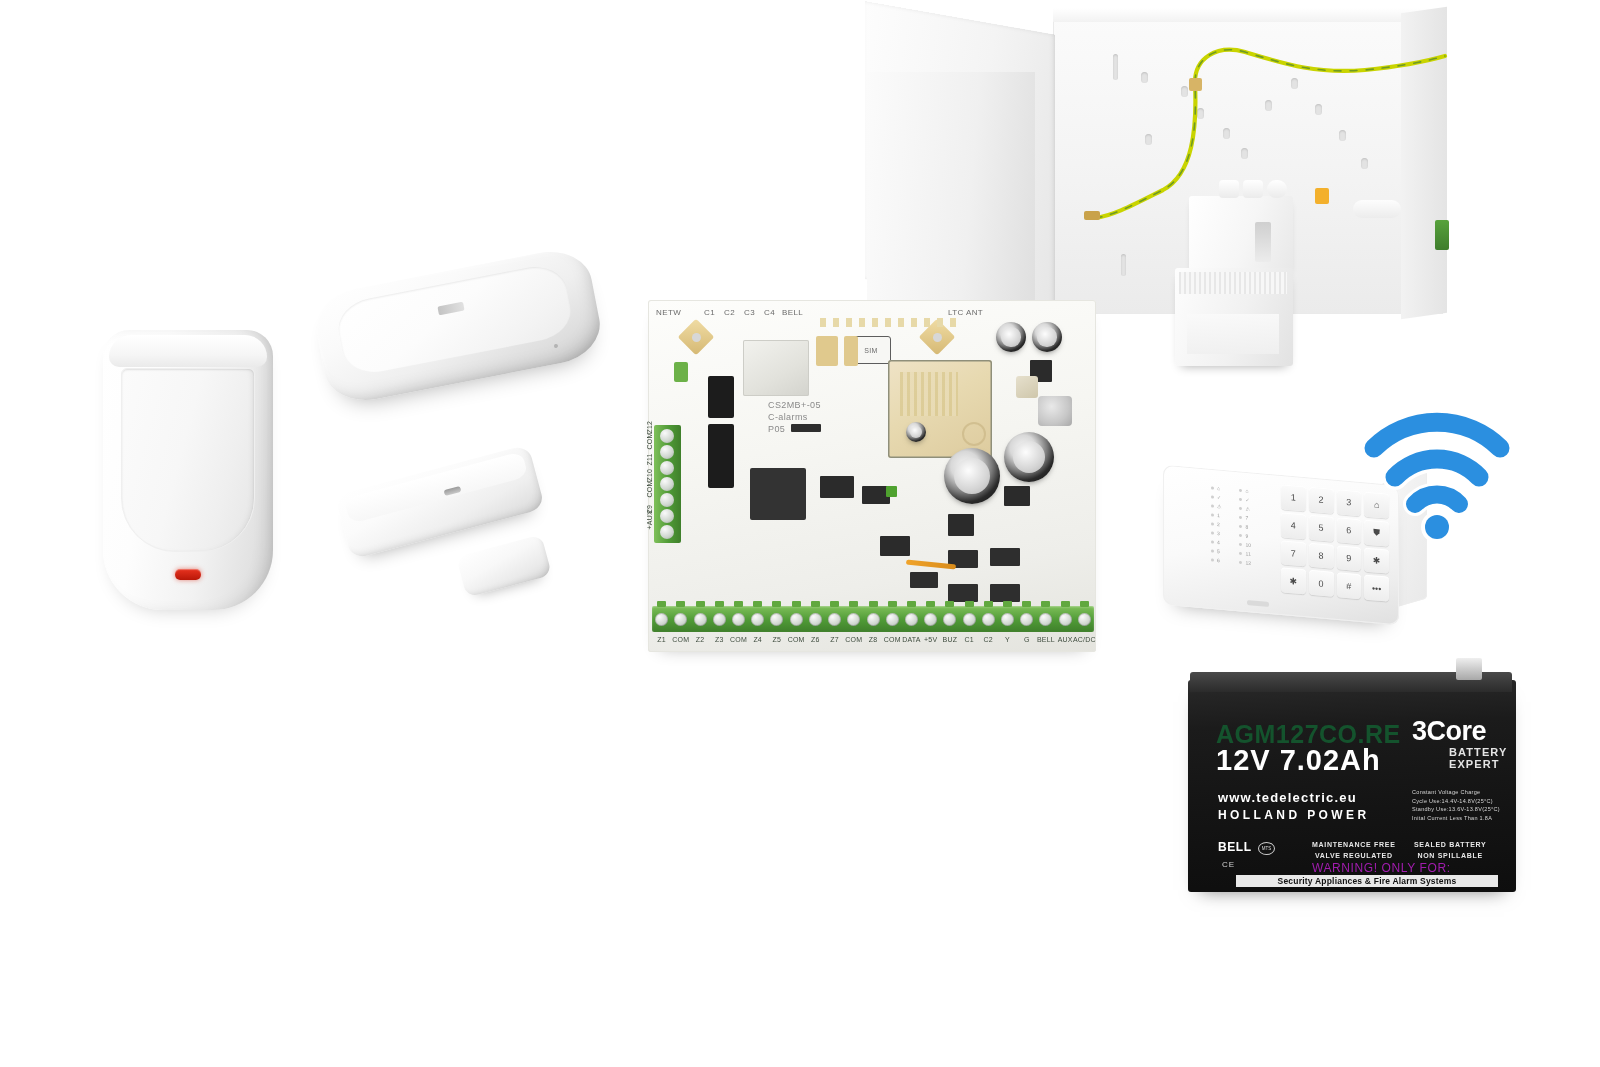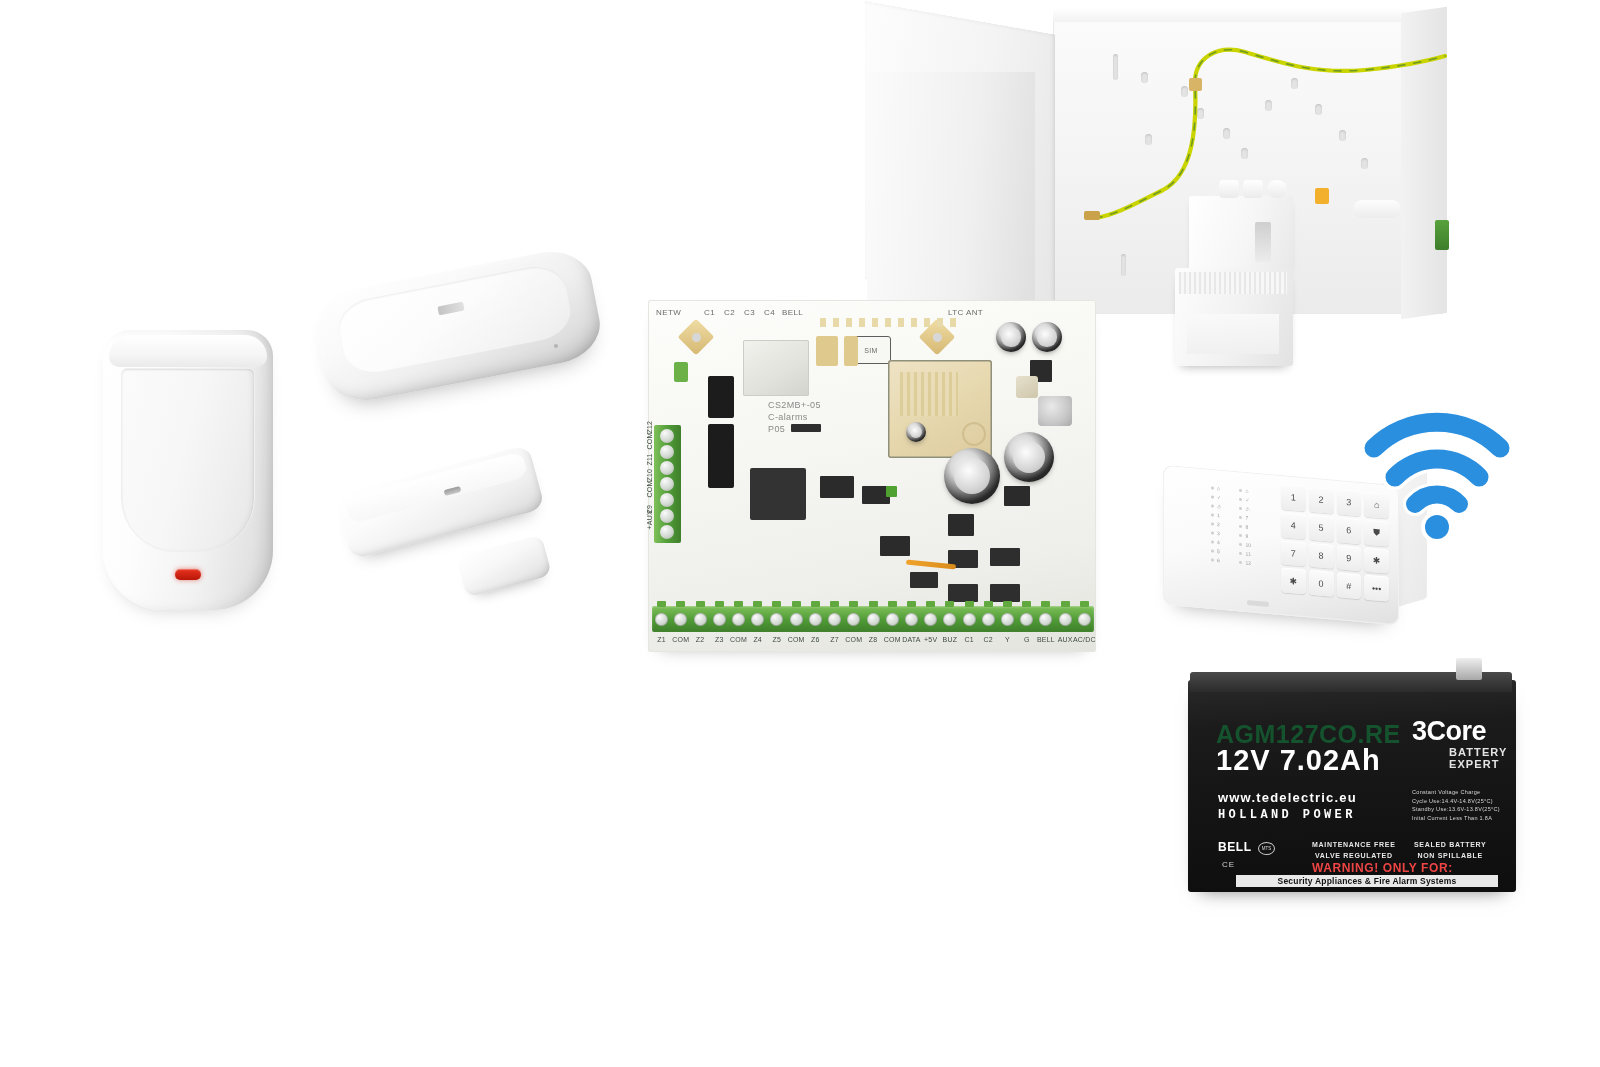--- a/index.html
+++ b/index.html
@@ -172,35 +172,35 @@
     font-family:"Liberation Sans", sans-serif;}
   #bat .spec{position:absolute;left:28px;top:84px;color:#ffffff;
     font-size:29px;font-weight:700;letter-spacing:1px;line-height:1;}
   #bat .brand{position:absolute;left:224px;top:56px;color:#ffffff;
     font-size:27px;font-weight:700;line-height:1;letter-spacing:-.5px;}
   #bat .brandsub{position:absolute;left:226px;top:84px;color:#e4e4e4;
     font-size:11px;font-weight:700;letter-spacing:1.1px;margin-left:35px;}
   #bat .url{position:absolute;left:30px;top:128px;color:#ffffff;
     font-size:13px;font-weight:700;letter-spacing:1.2px;}
   #bat .holland{position:absolute;left:30px;top:146px;color:#ffffff;
-    font-size:12px;font-weight:700;letter-spacing:3.4px;font-family:Liberation Mono, monospace;}
+    font-size:12px;font-weight:700;letter-spacing:3.4px;}
   #bat .charge{position:absolute;left:224px;top:126px;color:#d8d8d8;
     font-size:5.5px;line-height:1.55;letter-spacing:.3px;}
   #bat .indv{position:absolute;left:30px;top:178px;color:#ffffff;
     font-size:12px;font-weight:700;letter-spacing:.6px;}
   #bat .indvmark{position:absolute;left:70px;top:180px;width:15px;height:11px;
     border:1px solid #cdcdcd;border-radius:50%;color:#dcdcdc;font-size:4.5px;
     display:flex;align-items:center;justify-content:center;}
   #bat .ce{position:absolute;left:34px;top:198px;color:#d4d4d4;font-size:8px;letter-spacing:1px;}
   #bat .mfree{position:absolute;left:124px;top:178px;color:#e8e8e8;
     font-size:7px;font-weight:700;line-height:1.5;letter-spacing:.7px;text-align:center;}
   #bat .sealed{position:absolute;left:226px;top:178px;color:#e8e8e8;
     font-size:7px;font-weight:700;line-height:1.5;letter-spacing:.7px;text-align:center;}
-  #bat .warn{position:absolute;left:124px;top:199px;color:#ef4444;
-    font-size:12px;font-weight:700;letter-spacing:.6px;}
+  #bat .warn{position:absolute;left:124px;top:199px;color:#a21caf;
+    font-size:12px;font-weight:400;letter-spacing:.6px;}
   #bat .warnbar{position:absolute;left:48px;top:213px;width:262px;height:12px;
     background:#e9e9e9;color:#111;font-size:8.5px;font-weight:700;letter-spacing:.2px;
     display:flex;align-items:center;justify-content:center;}
 </style>
 </head>
 <body>
 
 <div id="stage">
 
   <div class="abs" id="pir">

